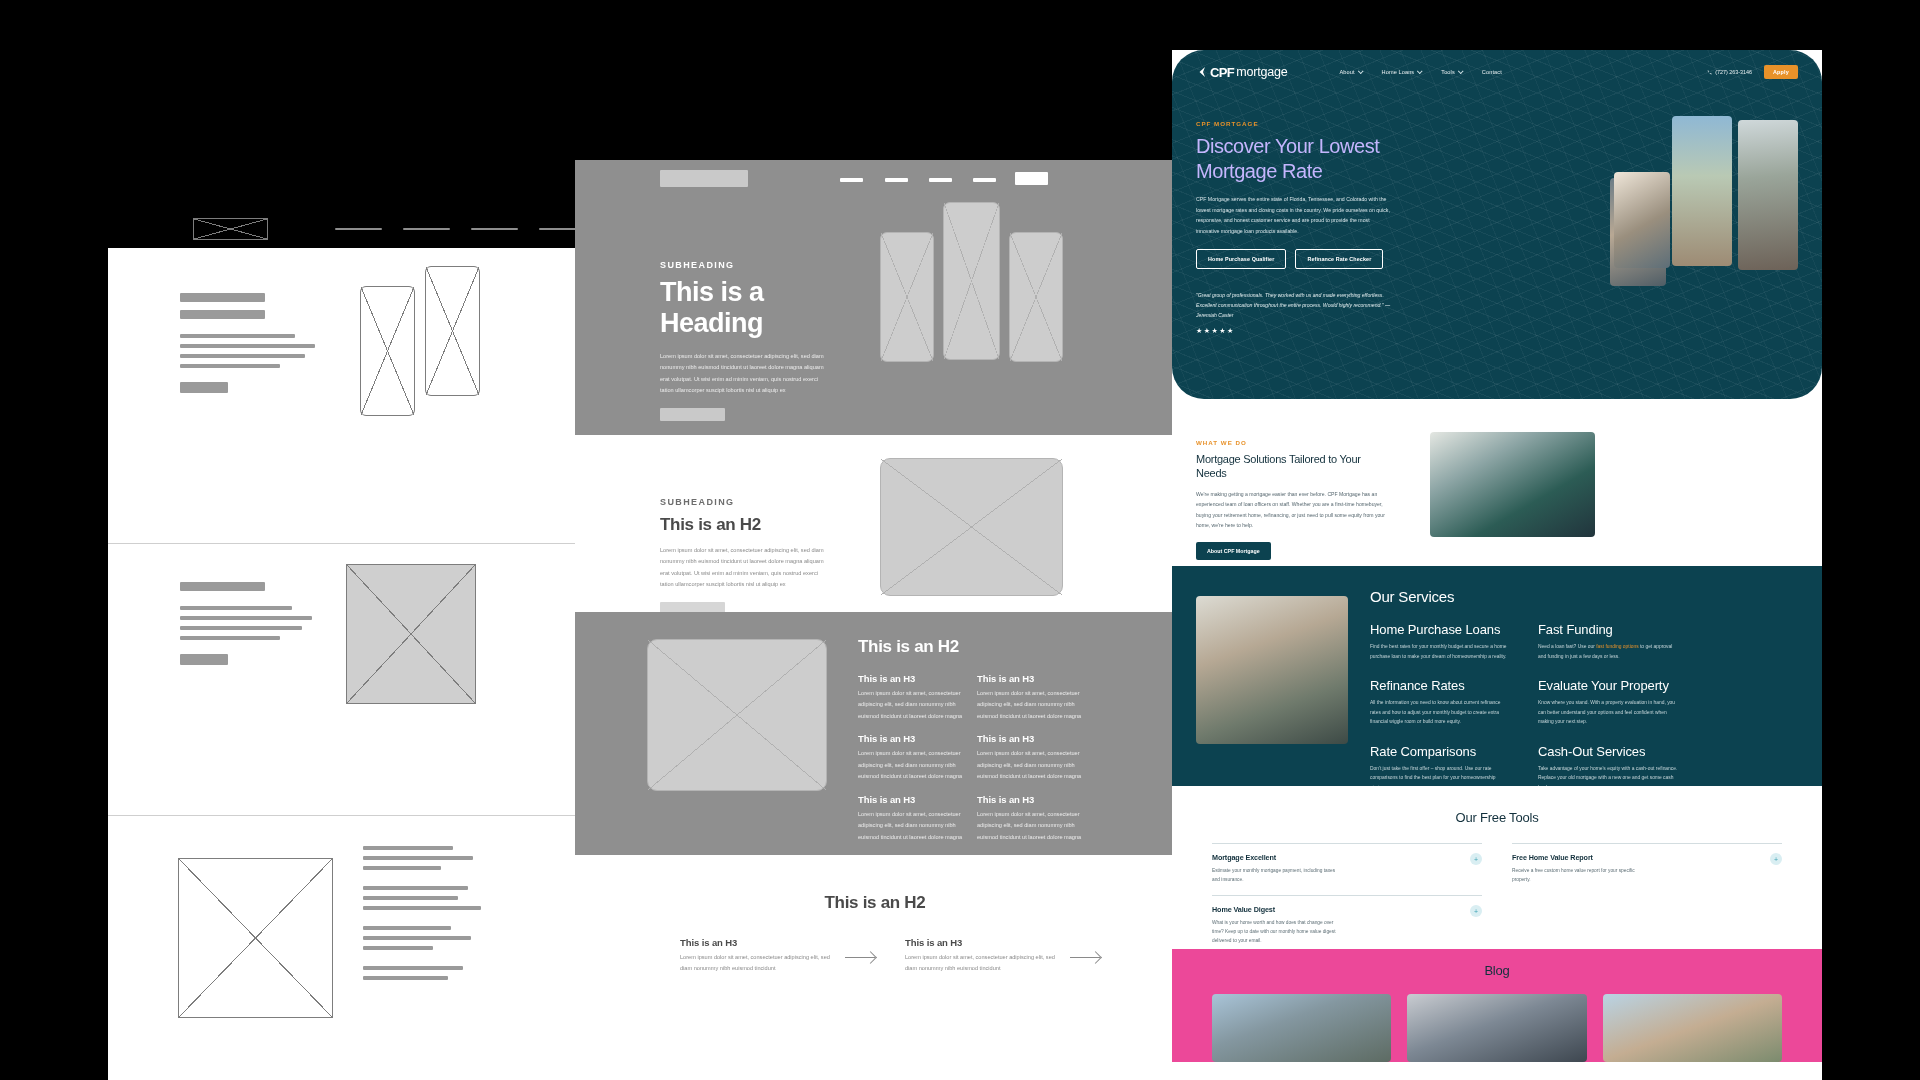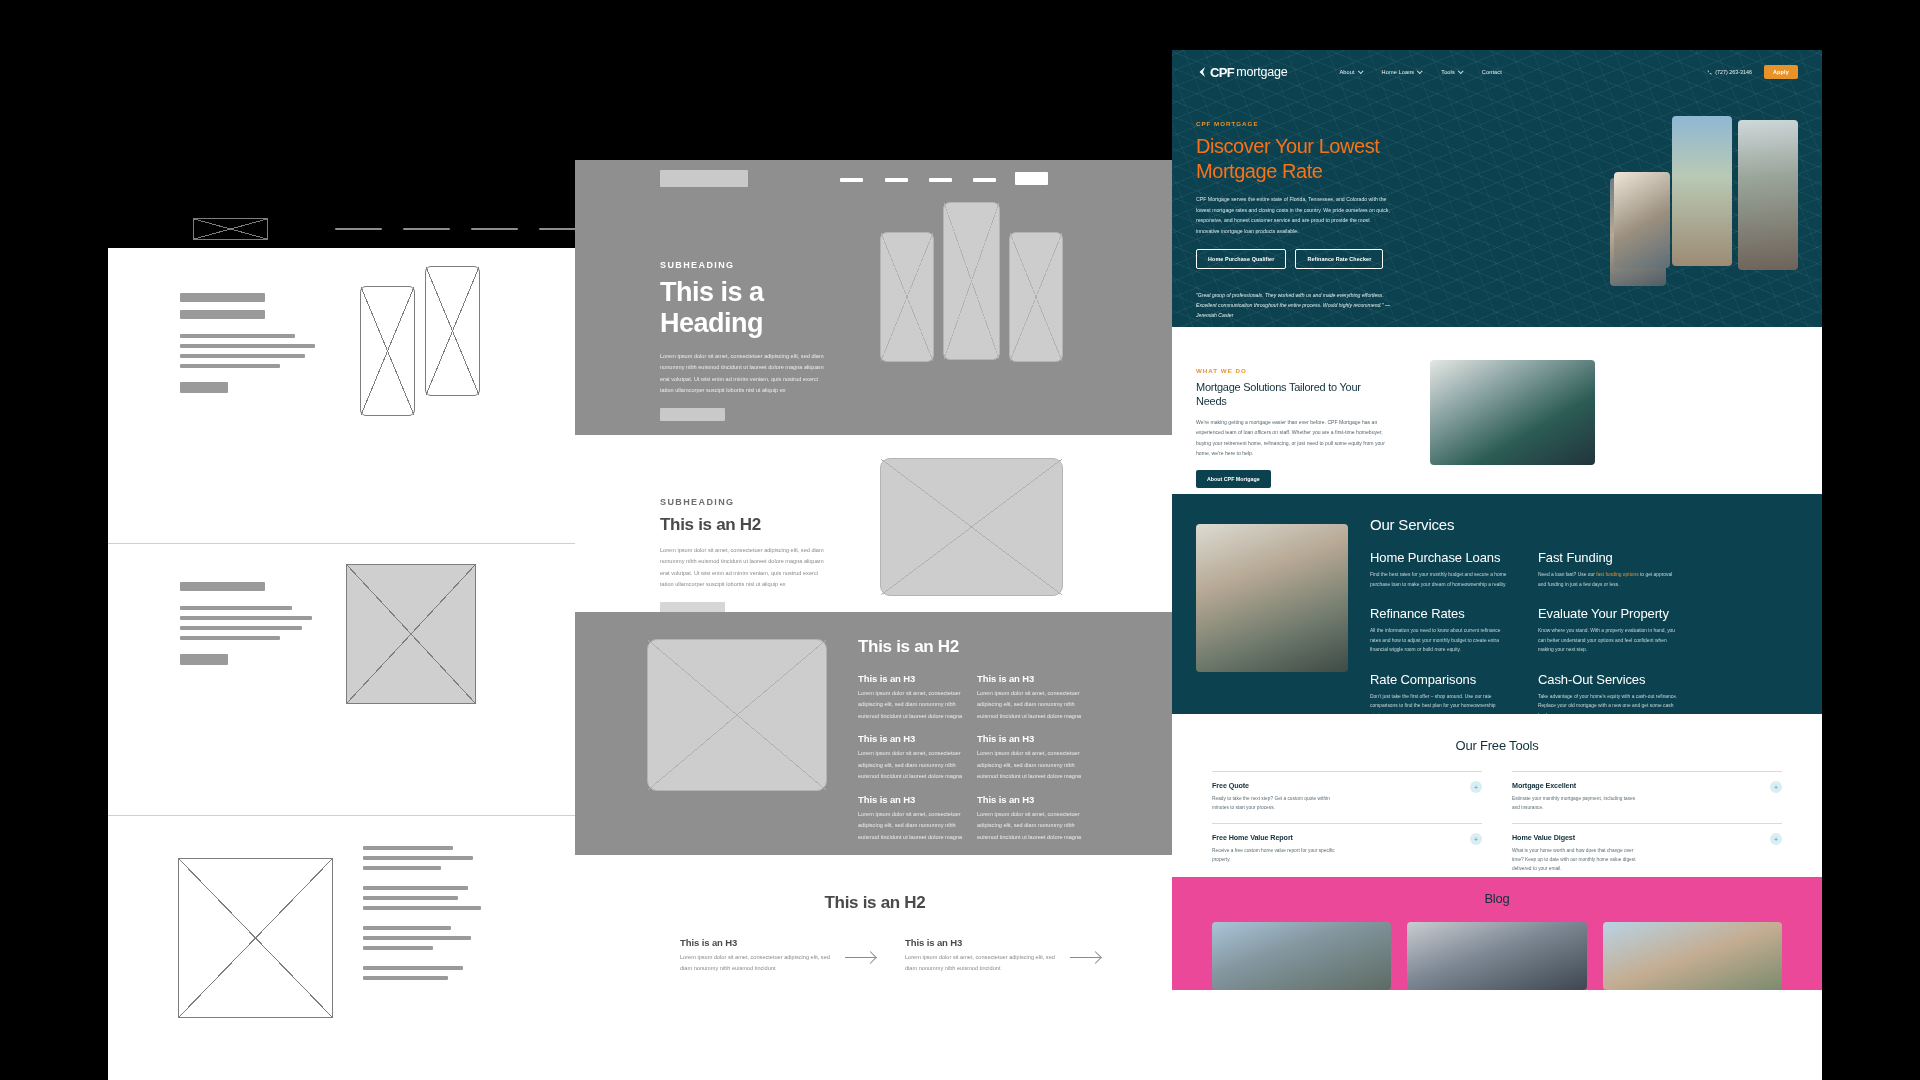--- a/index.html
+++ b/index.html
@@ -118,21 +118,21 @@
   .phone { font-size: 5.4px; color: #e8eff1; display: flex; align-items: center; gap: 3px; }
   .btn-apply {
     background: #e8922a; color: #ffffff; font-size: 5.4px; font-weight: 700;
     padding: 4px 9px; border-radius: 2px; letter-spacing: 0.2px;
   }
 
   .eyebrow {
     color: #e8922a; font-size: 6.2px; font-weight: 800; letter-spacing: 1px;
   }
   .hero-h1 {
-    color: #f97316; font-size: 20px; font-weight: 500; line-height: 1.26;
+    color: #c4b5fd; font-size: 20px; font-weight: 500; line-height: 1.26;
     letter-spacing: -0.45px; margin-top: 7px;
   }
   .hero-p {
     color: #d9e6ea; font-size: 5.2px; line-height: 2.0; margin-top: 10px; max-width: 196px;
   }
   .hero-btns { display: flex; gap: 9px; margin-top: 13px; }
   .btn-outline {
     border: 0.8px solid #ffffff; color: #ffffff; font-size: 5.4px; font-weight: 700;
     padding: 6px 11px; border-radius: 2px; letter-spacing: 0.1px;
   }
@@ -301,21 +301,21 @@
             <div class="wf-body dark" style="margin-top:4px">Lorem ipsum dolor sit amet, consectetuer adipiscing elit, sed diam nonummy nibh euismod tincidunt</div>
           </div>
           <div class="arrow-r" style="margin-top:14px"></div>
         </div>
       </div>
   </div>
 </div>
 
 <div id="panel-right">
 
-  <div class="teal" style="position:relative;height:277px;overflow:hidden;">
+  <div class="teal" style="position:relative;height:349px;overflow:hidden;border-radius:32px;">
     <div class="hero-mesh"></div>
 
     <div class="nav">
       <div class="logo">
         <svg width="12" height="12" viewBox="0 0 12 12">
             <path d="M9 1 L3.5 6 L9 11 L7 6 Z" fill="#ffffff"></path>
           </svg>
         <span class="logo-mark">CPF</span>
         <span class="logo-word">mortgage</span>
       </div>
@@ -408,27 +408,20 @@
           </div>
         </div>
     </div>
   </div>
 
   <div style="position:relative;height:163px;background:#ffffff;padding-top:24px;">
     <div class="tools-title">Our Free Tools</div>
     <div id="tools-grid" style="display:grid;grid-template-columns:1fr 1fr;gap:0 30px;margin:18px 40px 0 40px;">
         <div class="tool-card">
           <div>
-            <div class="tool-h">Free Quote</div>
-            <div class="tool-p">Ready to take the next step? Get a custom quote within minutes to start your process.</div>
-          </div>
-          <div class="tool-arrow">+</div>
-        </div>
-        <div class="tool-card">
-          <div>
             <div class="tool-h">Mortgage Excellent</div>
             <div class="tool-p">Estimate your monthly mortgage payment, including taxes and insurance.</div>
           </div>
           <div class="tool-arrow">+</div>
         </div>
         <div class="tool-card">
           <div>
             <div class="tool-h">Free Home Value Report</div>
             <div class="tool-p">Receive a free custom home value report for your specific property.</div>
           </div>

